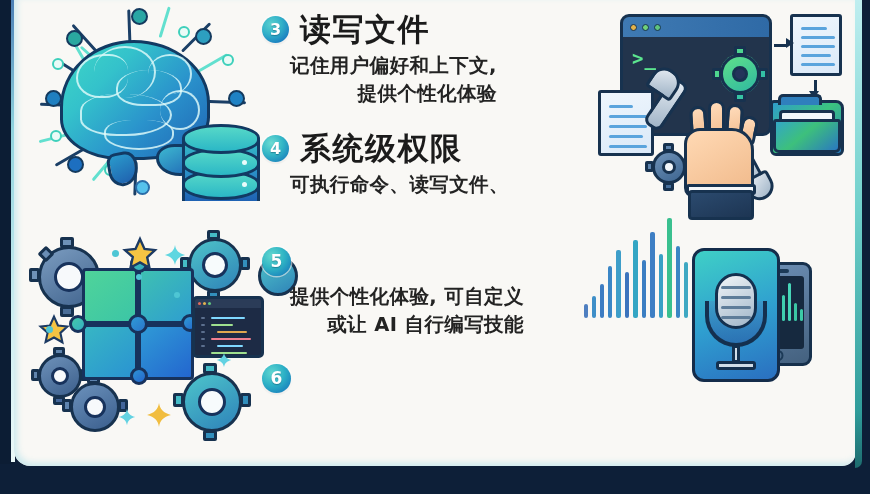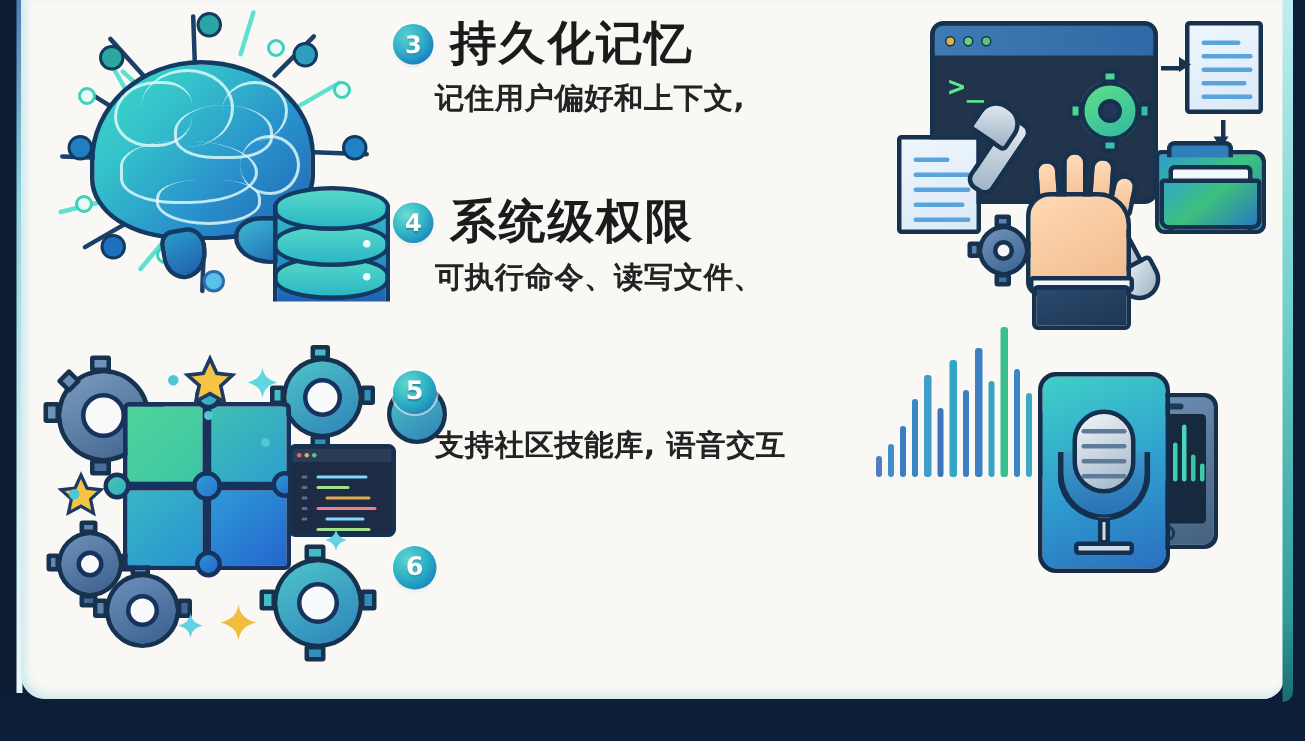--- a/index.html
+++ b/index.html
@@ -546,43 +546,45 @@
         <div class="mic-stem"></div>
         <div class="mic-base"></div>
       </div>
     </div>
 
     <div class="text-col">
 
       <div class="entry e3">
         <div class="head-row">
           <div class="badge b3">3</div>
-          <div class="title">持久化记忆</div>
+          <div class="title">读写文件</div>
         </div>
         <div class="desc">
           <div>记住用户偏好和上下文,</div>
+          <div>提供个性化体验</div>
         </div>
       </div>
 
       <div class="entry e4">
         <div class="head-row">
           <div class="badge b4">4</div>
           <div class="title">系统级权限</div>
         </div>
         <div class="desc">
           <div>可执行命令、读写文件、</div>
         </div>
       </div>
 
       <div class="entry e5">
         <div class="head-row">
           <div class="badge b5">5</div>
         </div>
         <div class="desc">
-          <div>支持社区技能库, 语音交互</div>
+          <div>提供个性化体验, 可自定义</div>
+          <div>或让 AI 自行编写技能</div>
         </div>
       </div>
 
       <div class="entry e6">
         <div class="head-row">
           <div class="badge b6">6</div>
         </div>
       </div>
 
     </div>

